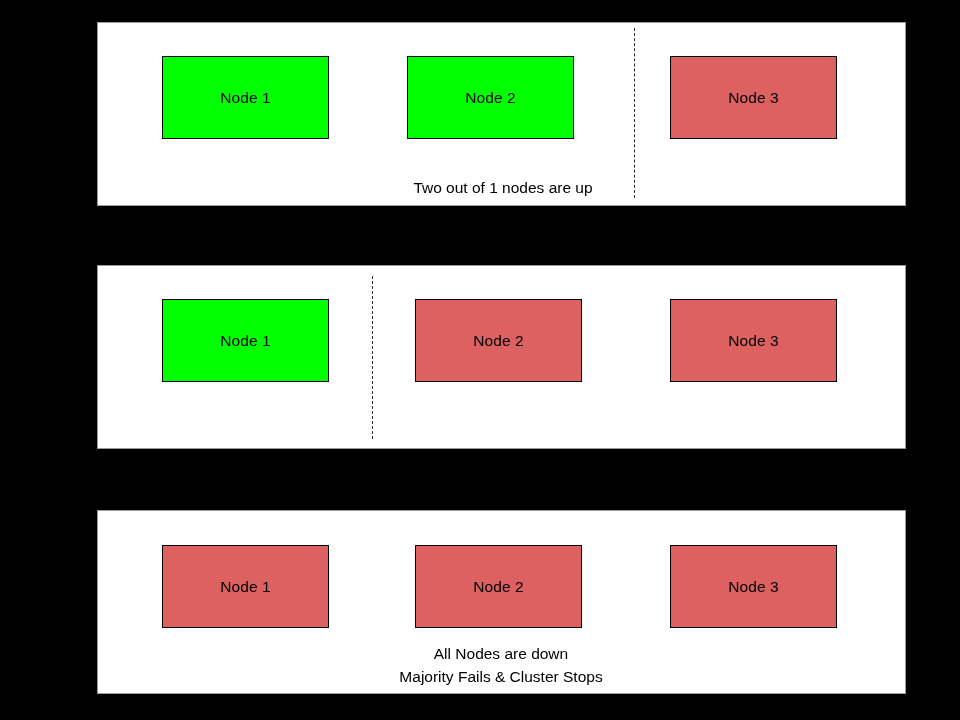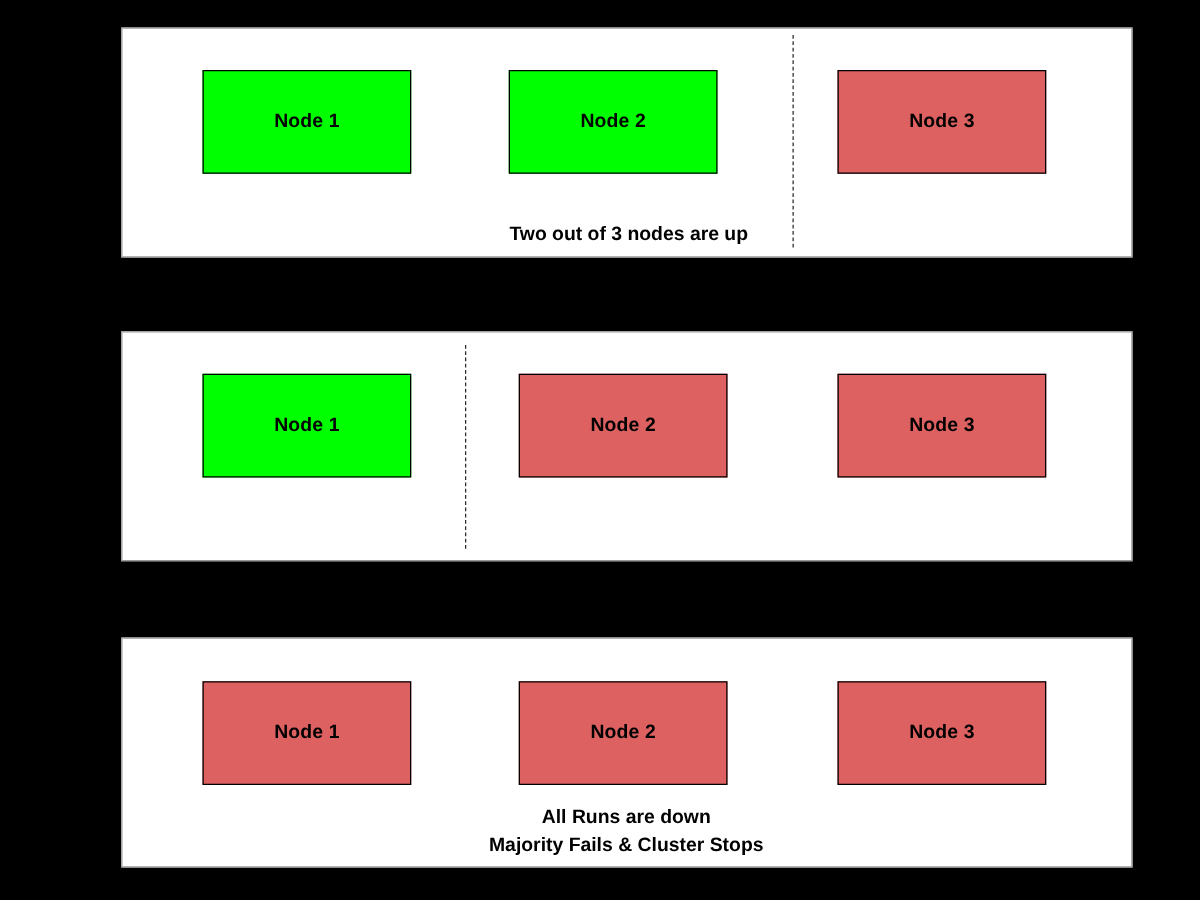--- a/index.html
+++ b/index.html
@@ -15,21 +15,20 @@
     font-family: "Liberation Sans", sans-serif;
   }
 
   .stage {
     position: absolute;
     left: 0;
     top: 0;
     width: 960px;
     height: 720px;
     background: #000000;
-    font-weight: bold;
   }
 
   
   .panel {
     position: absolute;
     background: #ffffff;
     border: 1px solid #9a9a9a;
     box-sizing: border-box;
   }
 
@@ -91,21 +90,21 @@
       <span class="node-label">Node 2</span>
     </div>
 
     <div class="node-box" style="left:572px; top:33px; width:167px; height:83px; background:#DD6161;">
       <span class="node-label">Node 3</span>
     </div>
 
     <div class="divider" style="left:536px; top:5px; height:170px;"></div>
 
     <div class="caption align-center" style="left:270px; top:153px; width:270px;">
-      <span class="cap-line">Two out of 3 nodes are up</span>
+      <span class="cap-line">Two out of 1 nodes are up</span>
     </div>
   </div>
 
   <div class="panel" style="left:97px; top:265px; width:809px; height:184px;">
 
     <div class="node-box" style="left:64px; top:33px; width:167px; height:83px; background:#00FF00;">
       <span class="node-label">Node 1</span>
     </div>
 
     <div class="node-box" style="left:317px; top:33px; width:167px; height:83px; background:#DD6161;">
@@ -132,18 +131,18 @@
 
     <div class="node-box" style="left:317px; top:34px; width:167px; height:83px; background:#DD6161;">
       <span class="node-label">Node 2</span>
     </div>
 
     <div class="node-box" style="left:572px; top:34px; width:167px; height:83px; background:#DD6161;">
       <span class="node-label">Node 3</span>
     </div>
 
     <div class="caption align-center" style="left:253px; top:131px; width:300px;">
-      <span class="cap-line">All Runs are down</span>
+      <span class="cap-line">All Nodes are down</span>
       <span class="cap-line">Majority Fails &amp; Cluster Stops</span>
     </div>
   </div>
 
 </div>
 
 </body></html>

